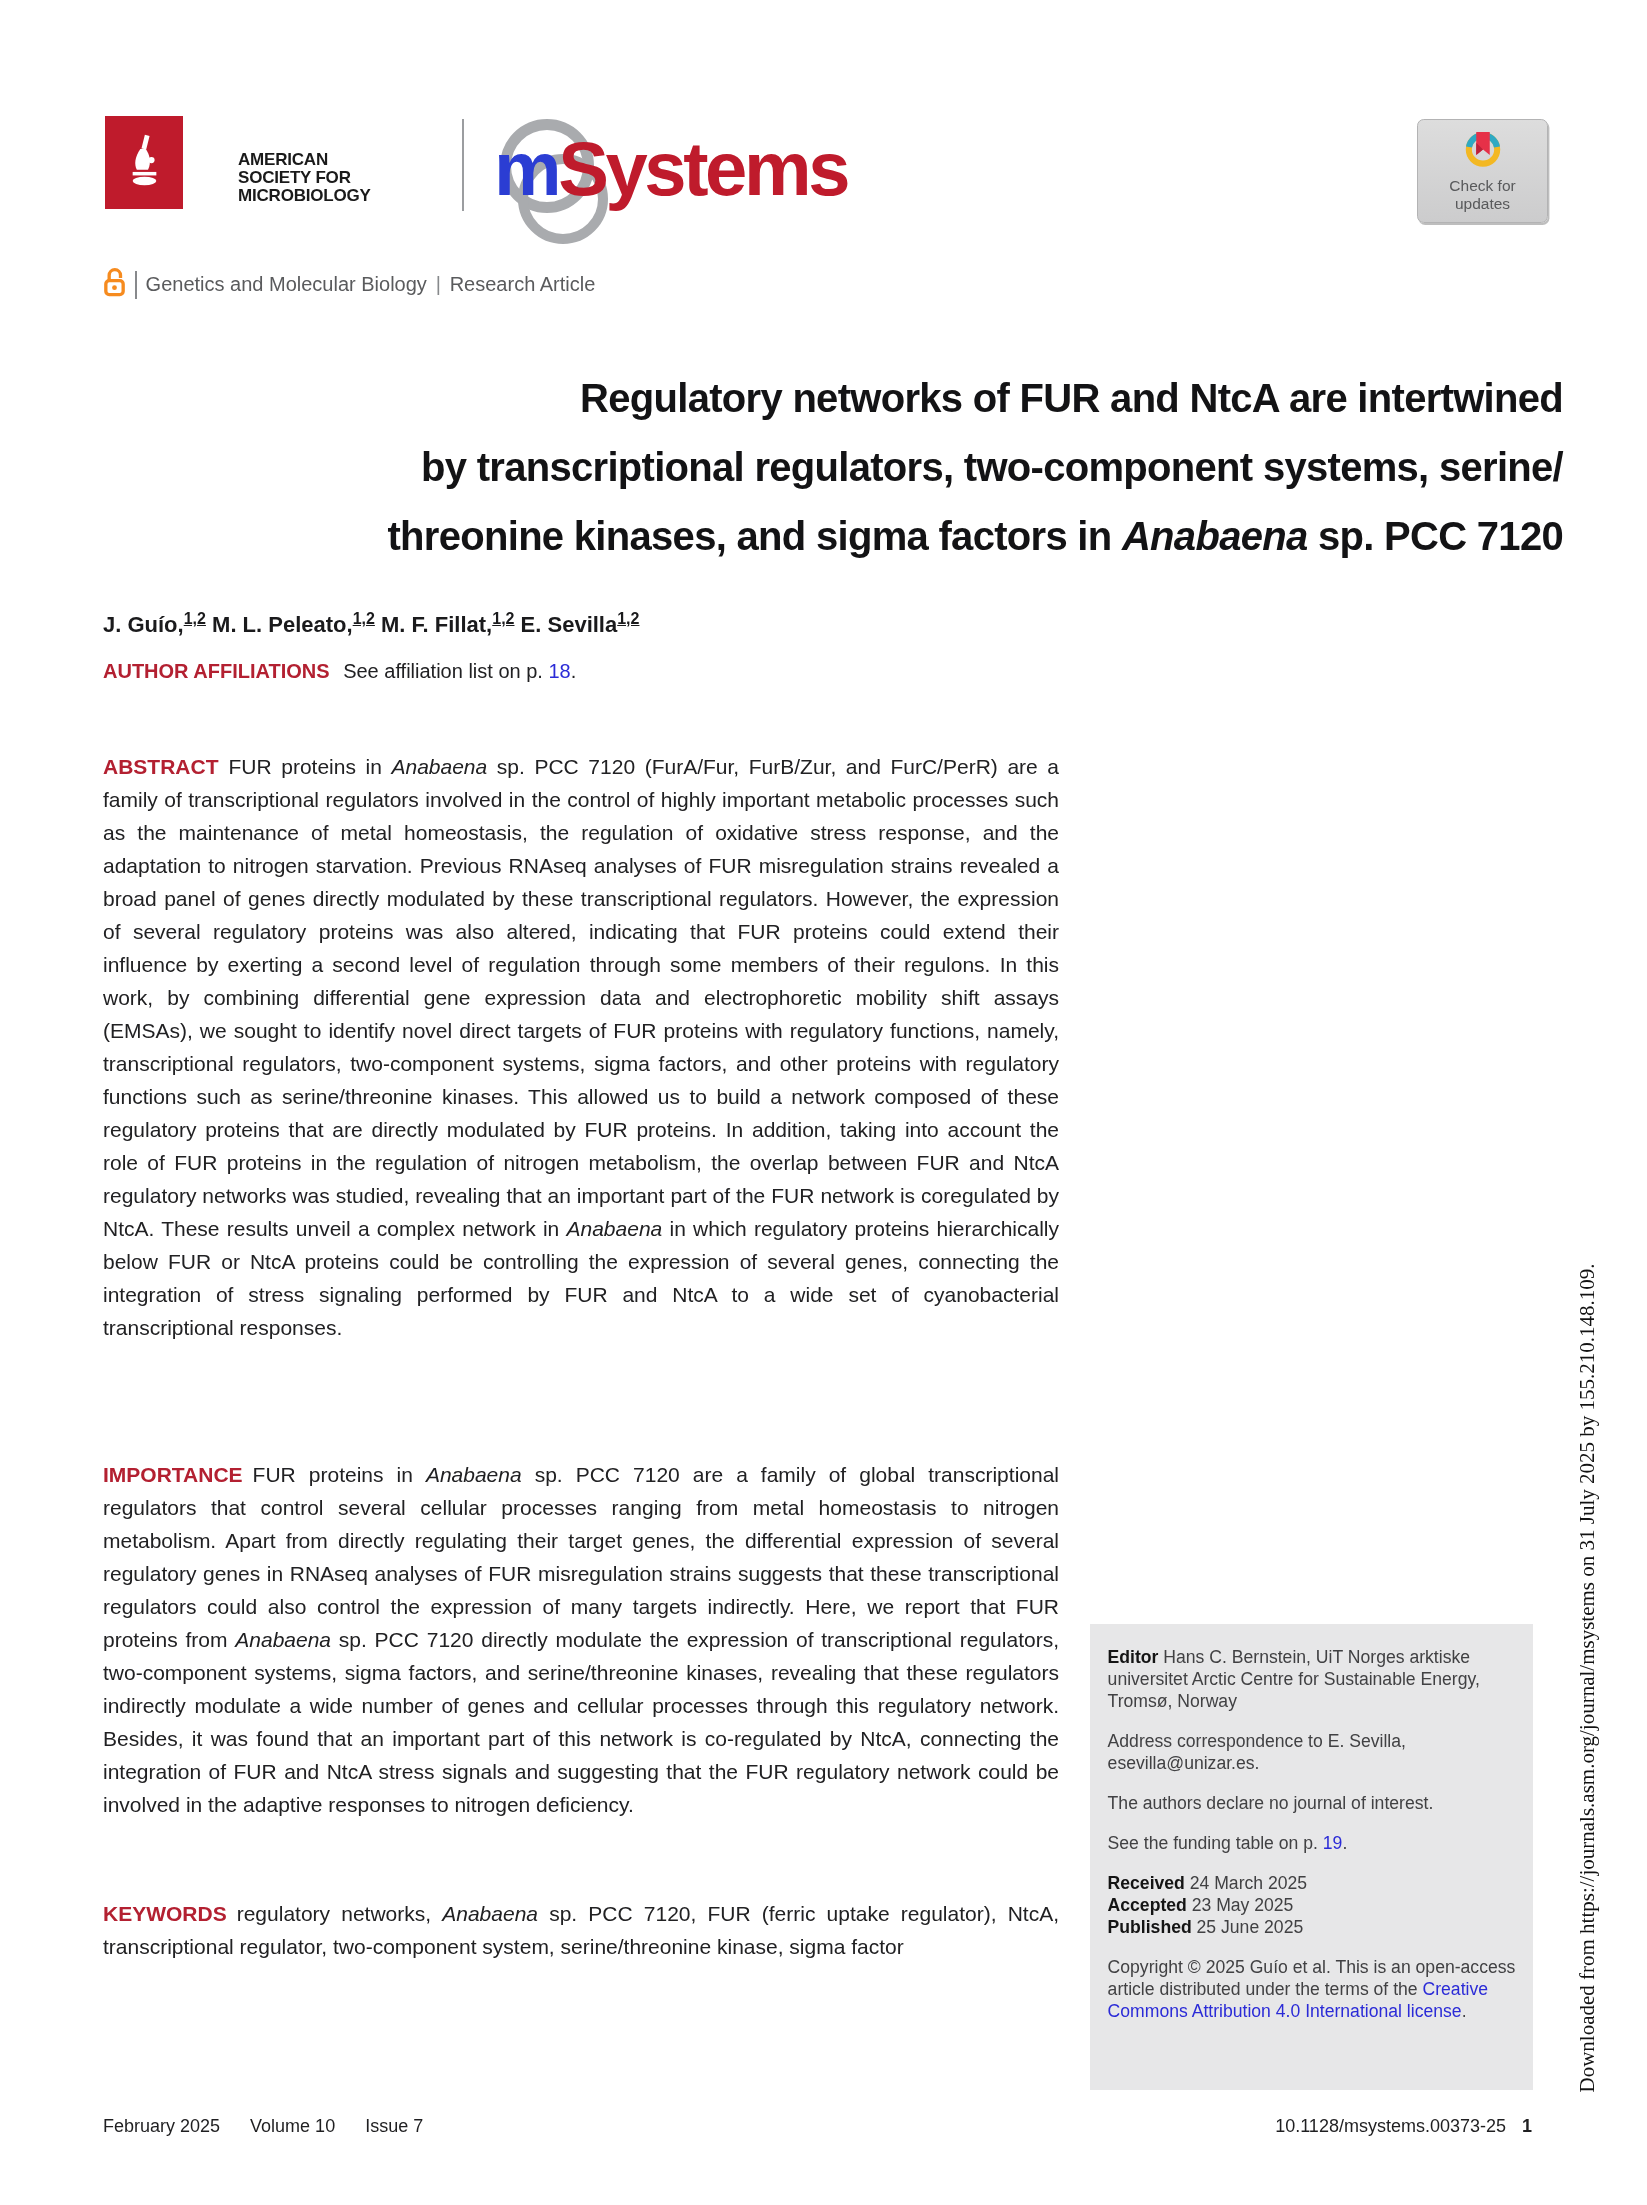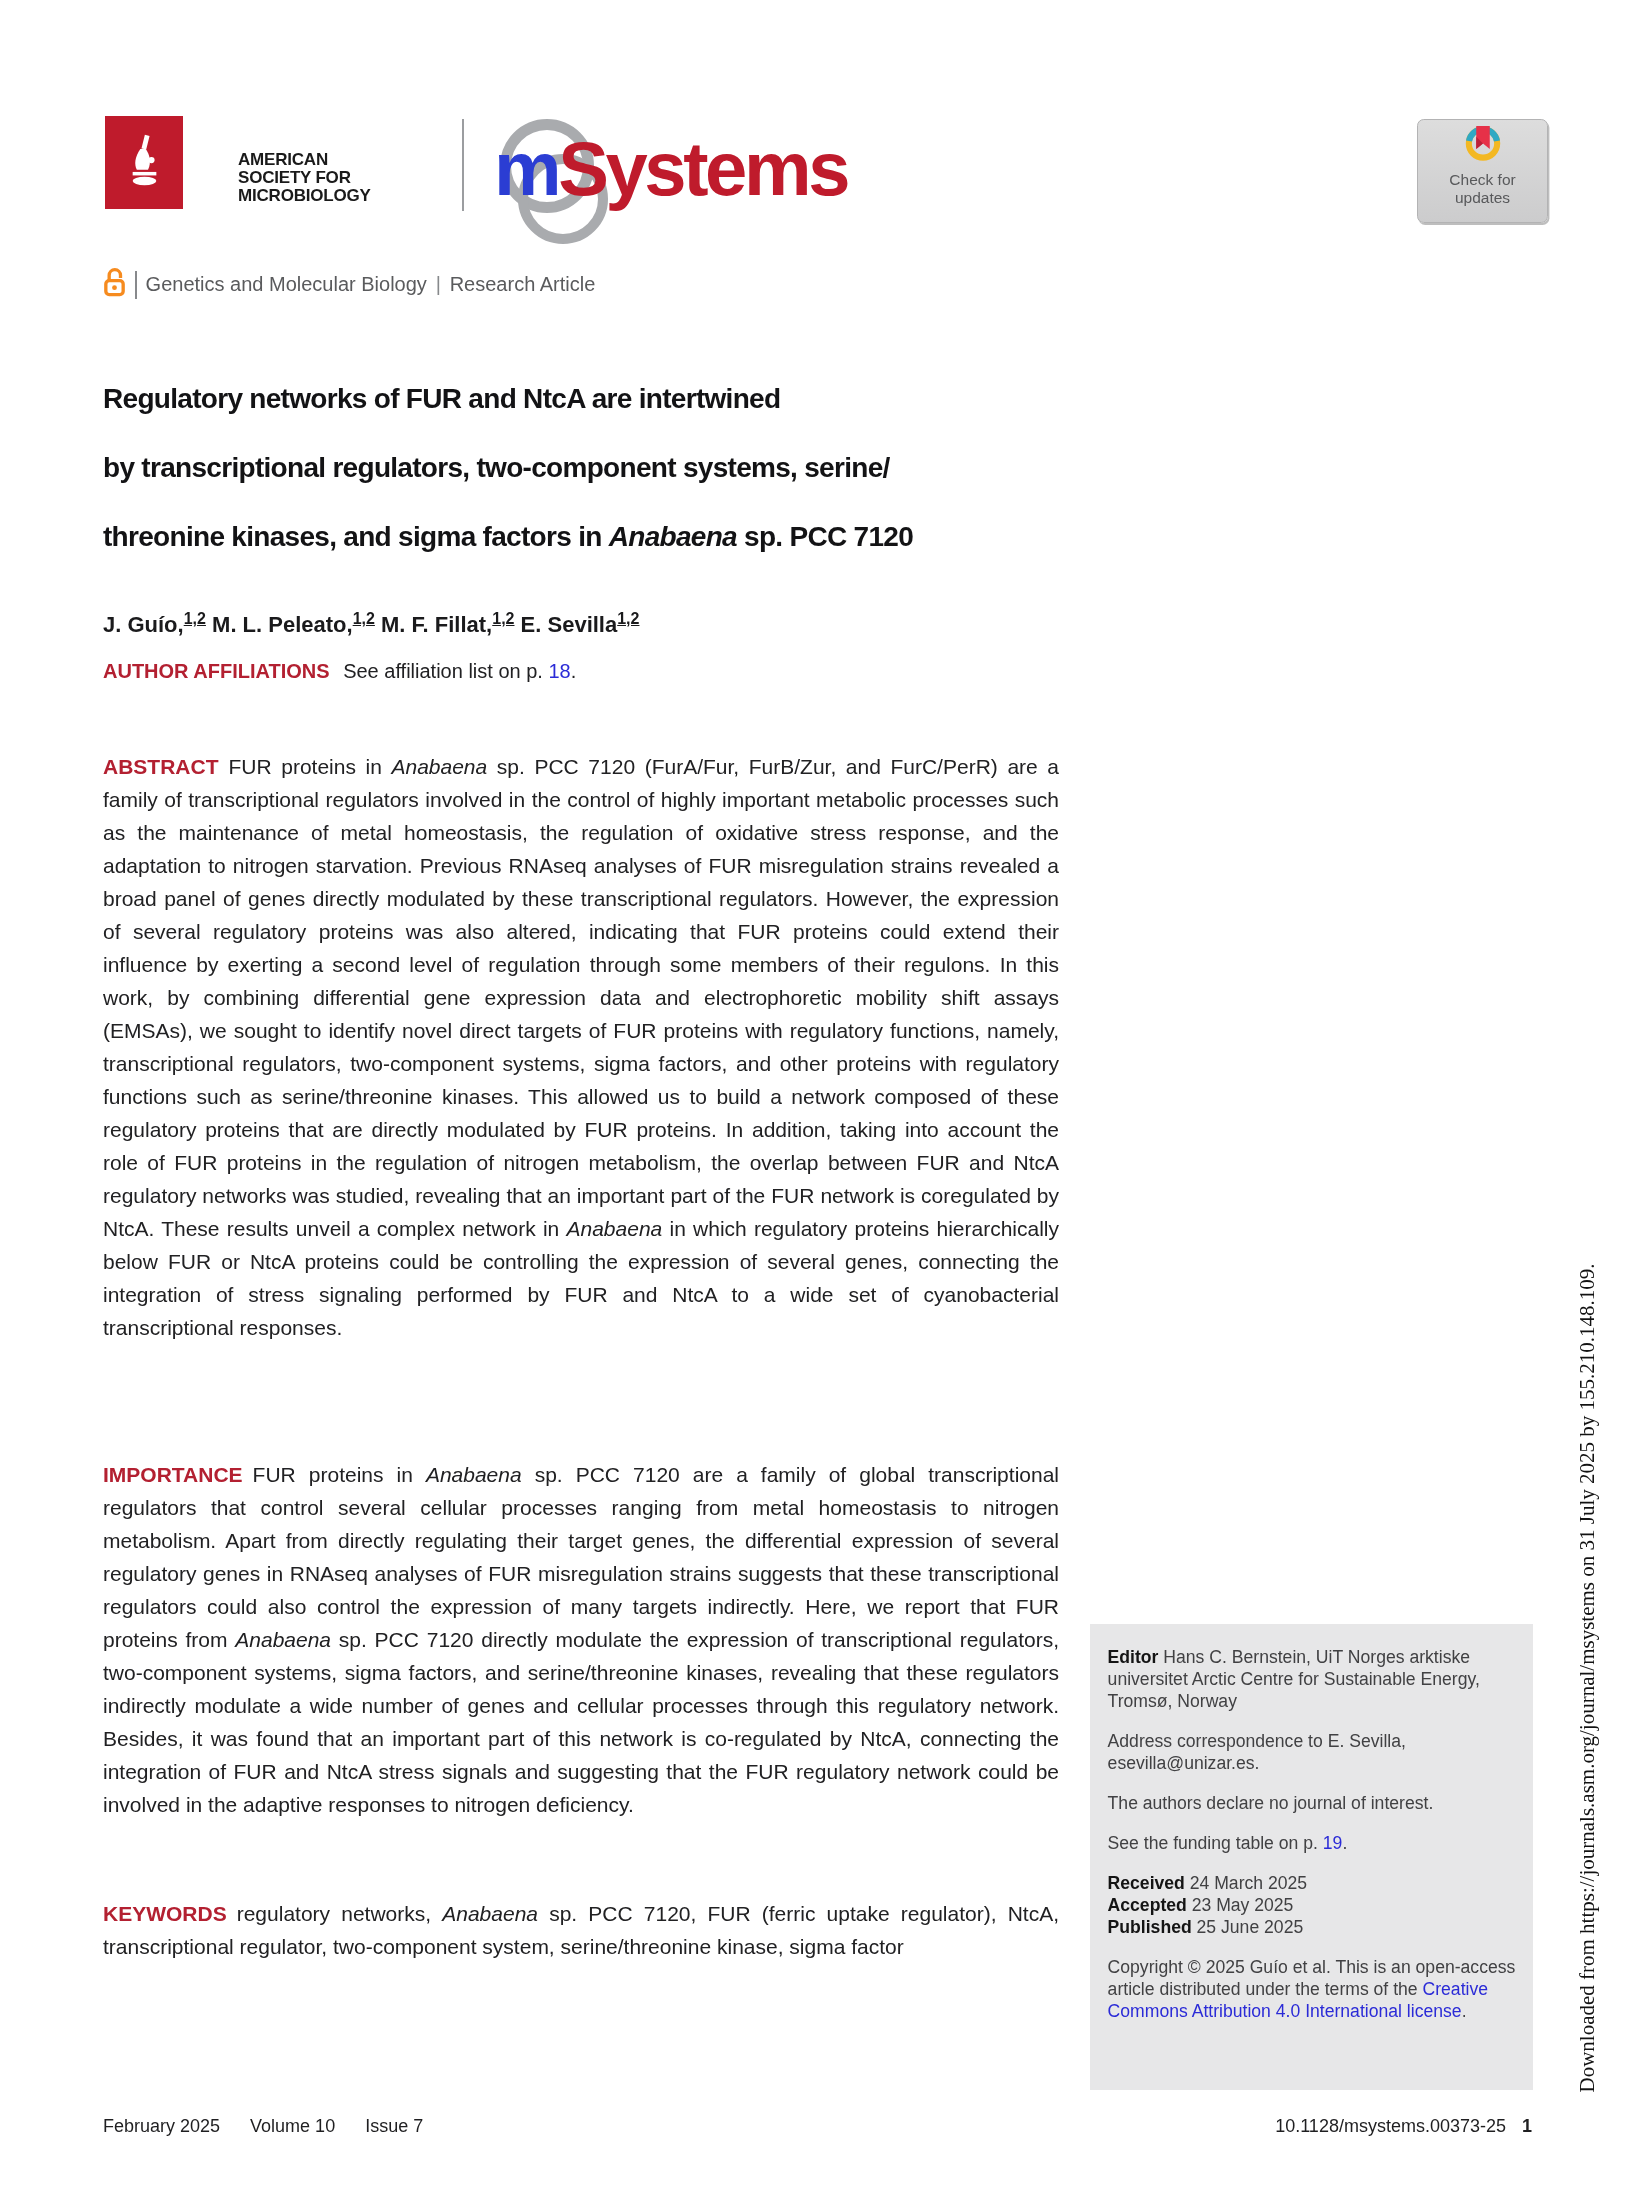--- a/index.html
+++ b/index.html
@@ -16,32 +16,32 @@
   .ring1{left:500px;top:119px;width:72px;height:72px;border-width:11.5px;}
   .ring2{left:518px;top:154px;width:70px;height:70px;border-width:10.8px;}
   .journal-name{position:absolute;left:494px;top:128px;font-size:76px;line-height:81px;
                 font-weight:700;letter-spacing:-3.4px;}
   .journal-m{color:var(--logo-blue);}
   .journal-rest{color:var(--logo-red);}
 
   .badge{position:absolute;left:1417px;top:119px;width:131px;height:104px;border-radius:6.8px;
          background:linear-gradient(#dddddd,#cccccd);border:1.4px solid #b3b3b4;
          box-shadow:1.4px 2px 0 rgba(110,110,110,.45);display:flex;flex-direction:column;
-         align-items:center;justify-content:flex-start;padding-top:3px;box-sizing:border-box;cursor:pointer;}
+         align-items:center;justify-content:flex-start;padding-top:9px;box-sizing:border-box;cursor:pointer;}
   .badge-text{font-size:15.5px;line-height:17.6px;color:#58595b;text-align:center;margin-top:1.4px;}
 
   
   .oa-line{position:absolute;left:103px;top:266px;display:flex;align-items:center;gap:8.8px;
            font-size:20px;color:#5a5b5d;}
   .oa-bar{width:2px;height:28px;background:#87898c;}
   .oa-sep{color:#87898c;}
 
   
-  .title{position:absolute;left:103px;top:364px;width:1460px;font-size:28px;line-height:69px;
-         font-weight:700;color:#131315;letter-spacing:-0.7px;}
+  .title{position:absolute;left:103px;top:364px;width:1460px;font-size:40px;line-height:69px;
+         font-weight:700;color:#131315;letter-spacing:-0.7px;text-align:right;}
   .authors{position:absolute;left:103px;top:610px;font-size:22px;font-weight:700;color:#1a1a1c;}
   .authors sup{font-size:16px;text-decoration:underline;}
   .affil{position:absolute;left:103px;top:660px;font-size:20px;color:#212123;}
   .affil .seg-label{margin-right:13.5px;}
 
   
   .para{position:absolute;left:103px;width:956px;font-size:21px;line-height:33px;
         text-align:justify;color:#212123;}
   .abstract{top:750px;}
   .importance{top:1458px;}

